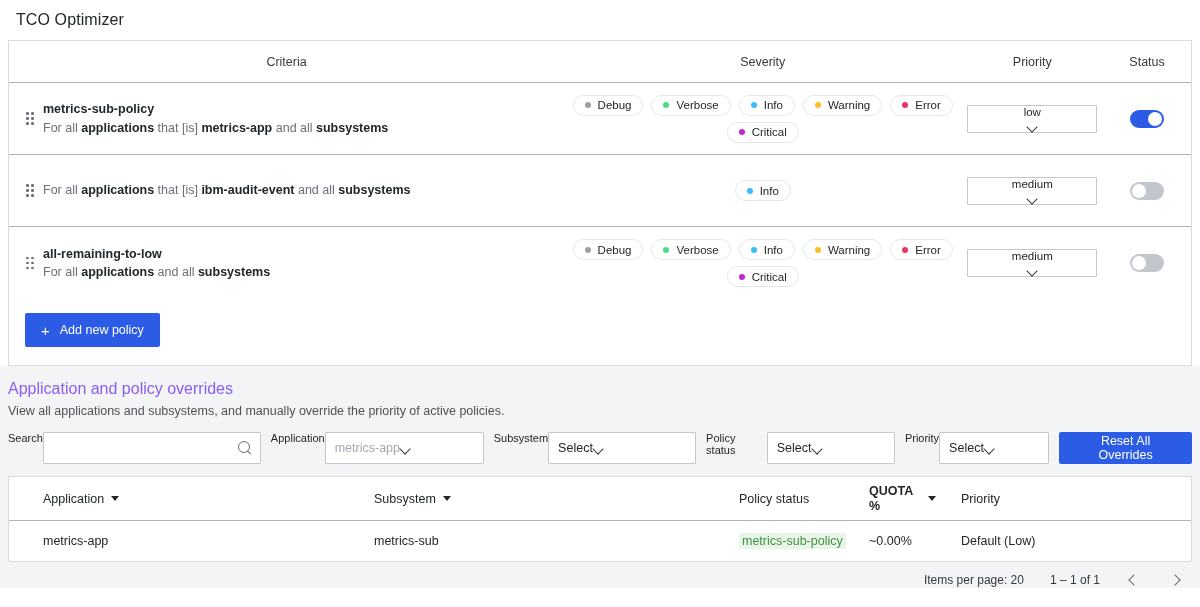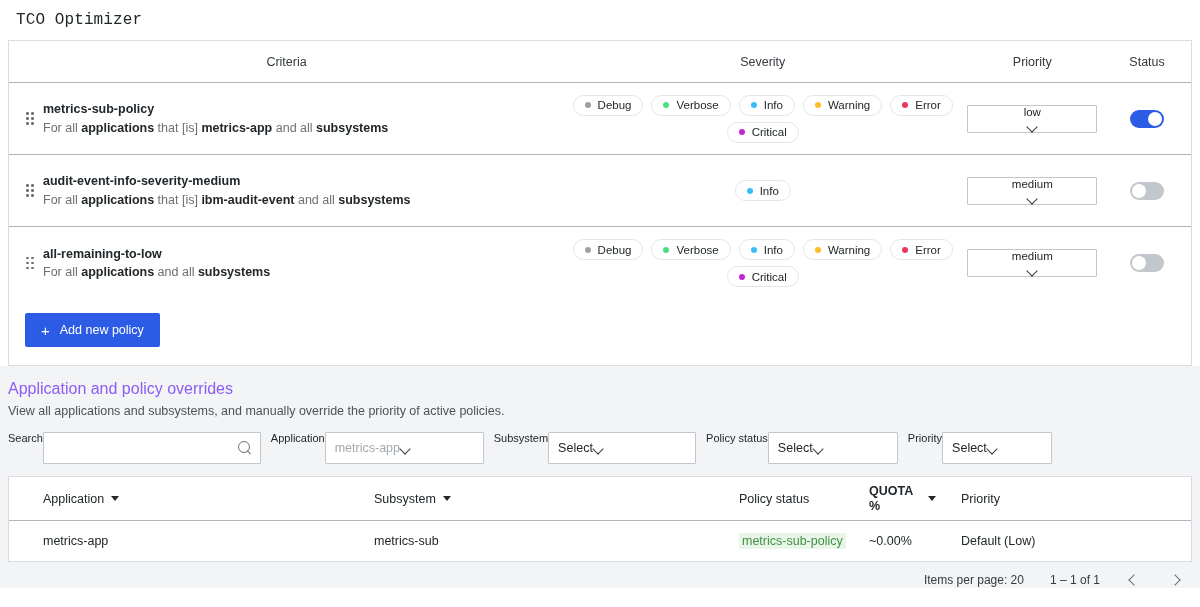--- a/index.html
+++ b/index.html
@@ -8,21 +8,21 @@
     width:1200px; height:607px; overflow:hidden;
     background:#ffffff;
     font-family:"Liberation Sans", sans-serif;
     color:#21272a;
     -webkit-font-smoothing:antialiased;
   }
 
   
   .app-header {
     height:40px; display:flex; align-items:center;
-    padding:0 16px; background:#ffffff;font-family:Liberation Mono, monospace;
+    padding:0 16px; background:#ffffff;
   }
   .app-title { font-size:16px; color:#21272a; letter-spacing:.1px; }
 
   
   .policies-card {
     margin:0 8px; border:1px solid #d9dde1; border-top:1px solid #d9dde1;
     background:#ffffff;
   }
   .pol-head {
     display:flex; align-items:center; height:42px;
@@ -227,21 +227,20 @@
         <div class="crit-cell">
           <div class="drag-handle">
             <i></i>
             <i></i>
             <i></i>
             <i></i>
             <i></i>
             <i></i>
           </div>
           <div class="crit-text">
-            <div class="crit-name">audit-event-info-severity-medium</div>
             <div class="crit-desc">For all <b>applications</b> that [is] <b>ibm-audit-event</b> and all <b>subsystems</b></div>
           </div>
         </div>
         <div class="sev-cell">
           <span class="tag">
             <span class="dot" style="background: rgb(56, 189, 248);"></span>
             <span>Info</span>
           </span>
         </div>
         <div class="prio-cell">
@@ -356,20 +355,23 @@
     </div>
 
     <div class="field">
       <div class="field-label">Priority</div>
       <div class="sel2 w-pri">
         <span class="v">Select</span>
         <span class="chev"></span>
       </div>
     </div>
 
+    <div class="reset-wrap">
+      <button class="btn-reset">Reset All Overrides</button>
+    </div>
   </div>
 
   <div class="ov-table">
     <div class="ov-head">
       <div class="ov-c c1">
         <span>Application</span>
         <span class="caret"></span>
       </div>
       <div class="ov-c c2">
         <span>Subsystem</span>

